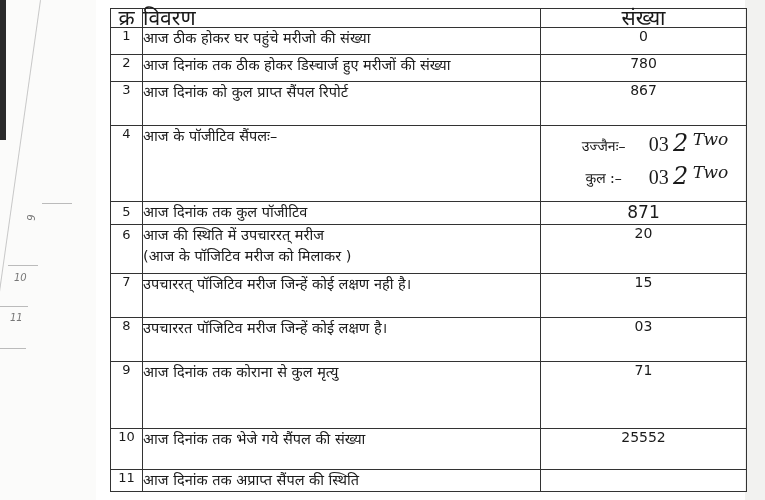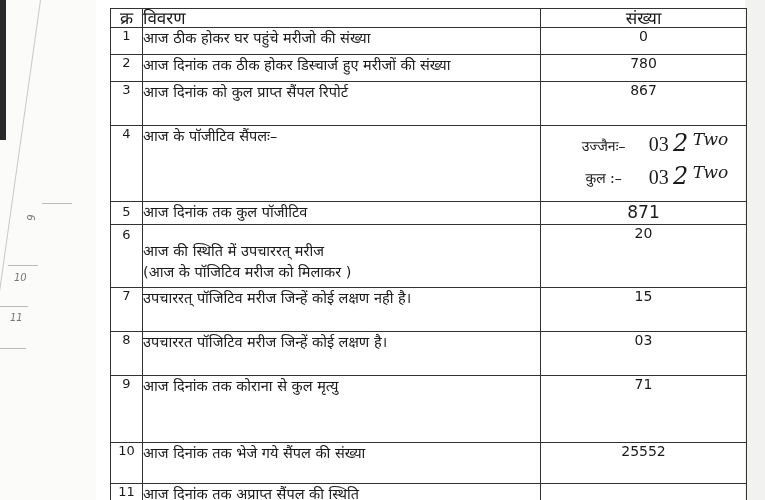--- a/index.html
+++ b/index.html
@@ -41,21 +41,21 @@
       width: 636px;
       border-collapse: collapse;
       table-layout: fixed;
       font-size: 14.5px;
     }
     table.report td, table.report th {
       border: 1px solid #333;
       padding: 0;
       vertical-align: top;
     }
-    th { font-weight: normal; font-size: 17px; height: 18px; line-height: 18px; }
+    th { font-weight: normal; font-size: 21px; height: 18px; line-height: 18px; }
     th.c-sn { text-align: center; }
     th.c-desc { text-align: left; }
     th.c-val { text-align: center; }
     td.c-sn { text-align: center; font-size: 13px; padding-top: 8px; }
     td.c-desc { padding: 4px 0 0 9px; line-height: 21px; }
     td.c-val { text-align: center; font-size: 14px; padding-top: 4px; }
     tr.r1 td { height: 26px; }
     tr.r2 td { height: 26px; }
     tr.r3 td { height: 43px; }
     tr.r4 td { height: 75px; }
@@ -142,21 +142,21 @@
         </div>
       </td>
     </tr>
     <tr class="r5">
       <td class="c-sn" style="padding-top:2px">5</td>
       <td class="c-desc" style="padding-top:0">आज दिनांक तक कुल पॉजीटिव</td>
       <td class="c-val big">871</td>
     </tr>
     <tr class="r6">
       <td class="c-sn" style="padding-top:2px">6</td>
-      <td class="c-desc" style="padding-top:16px">
+      <td class="c-desc" style="padding-top:0">
         <div>आज की स्थिति में उपचाररत् मरीज</div>
         <div>(आज के पॉजिटिव मरीज को मिलाकर )</div>
       </td>
       <td class="c-val">20</td>
     </tr>
     <tr class="r7">
       <td class="c-sn">7</td>
       <td class="c-desc">उपचाररत् पॉजिटिव मरीज जिन्हें कोई लक्षण नही है।</td>
       <td class="c-val">15</td>
     </tr>

